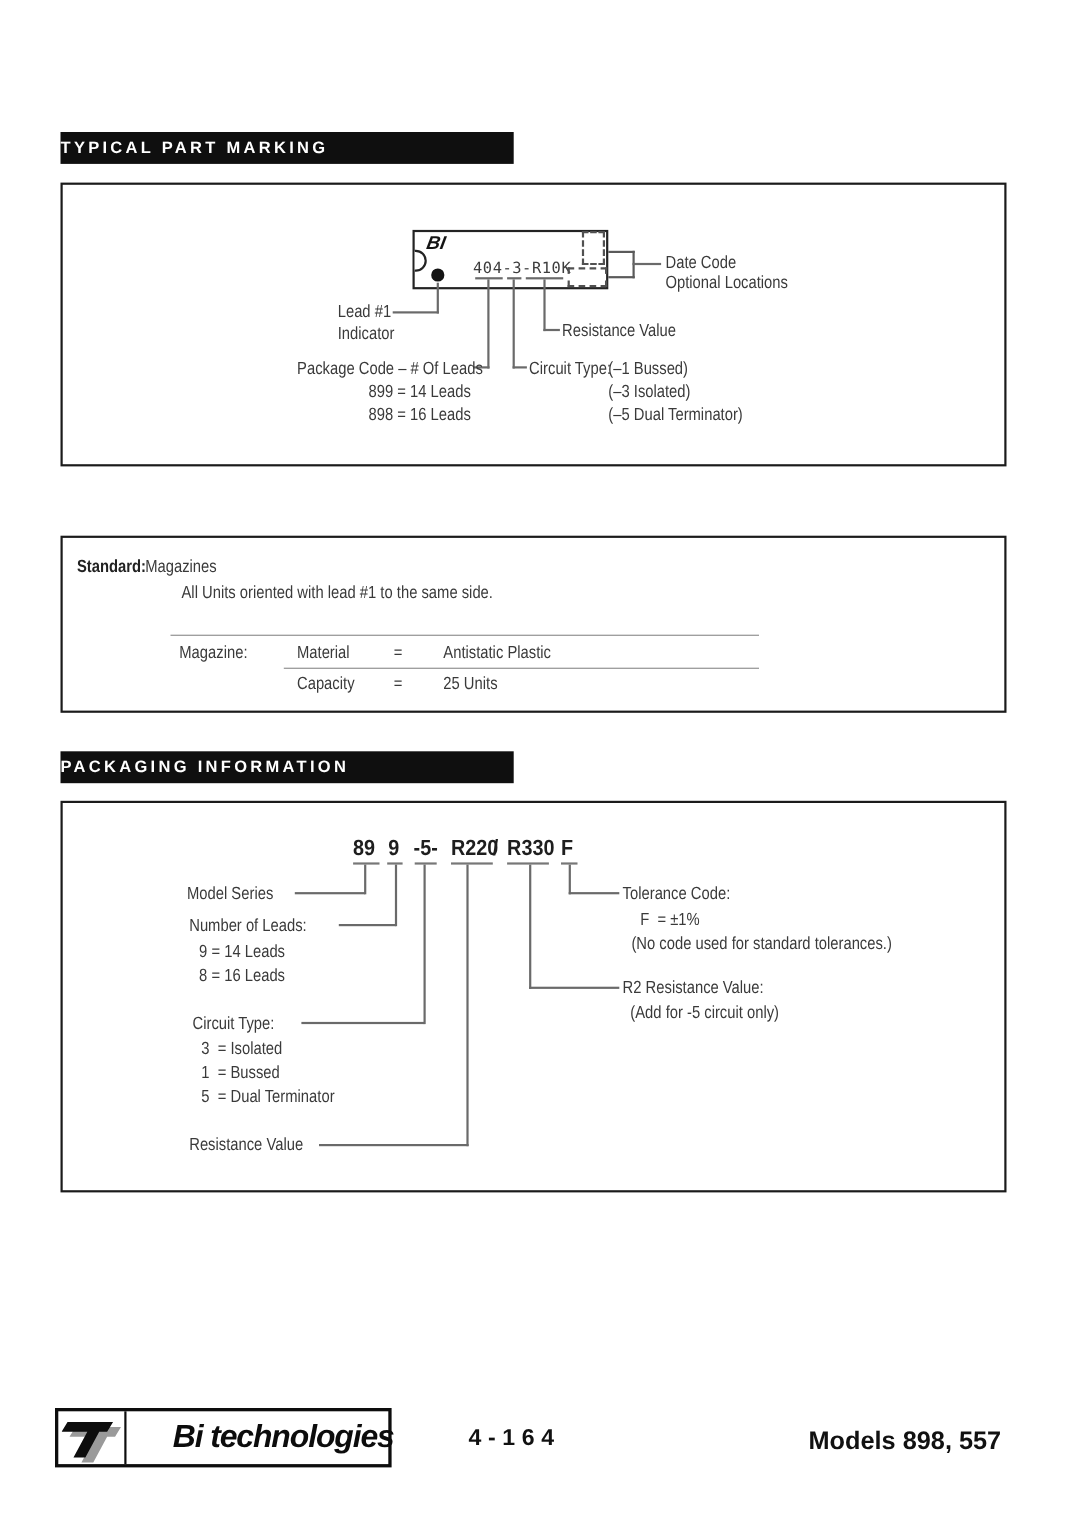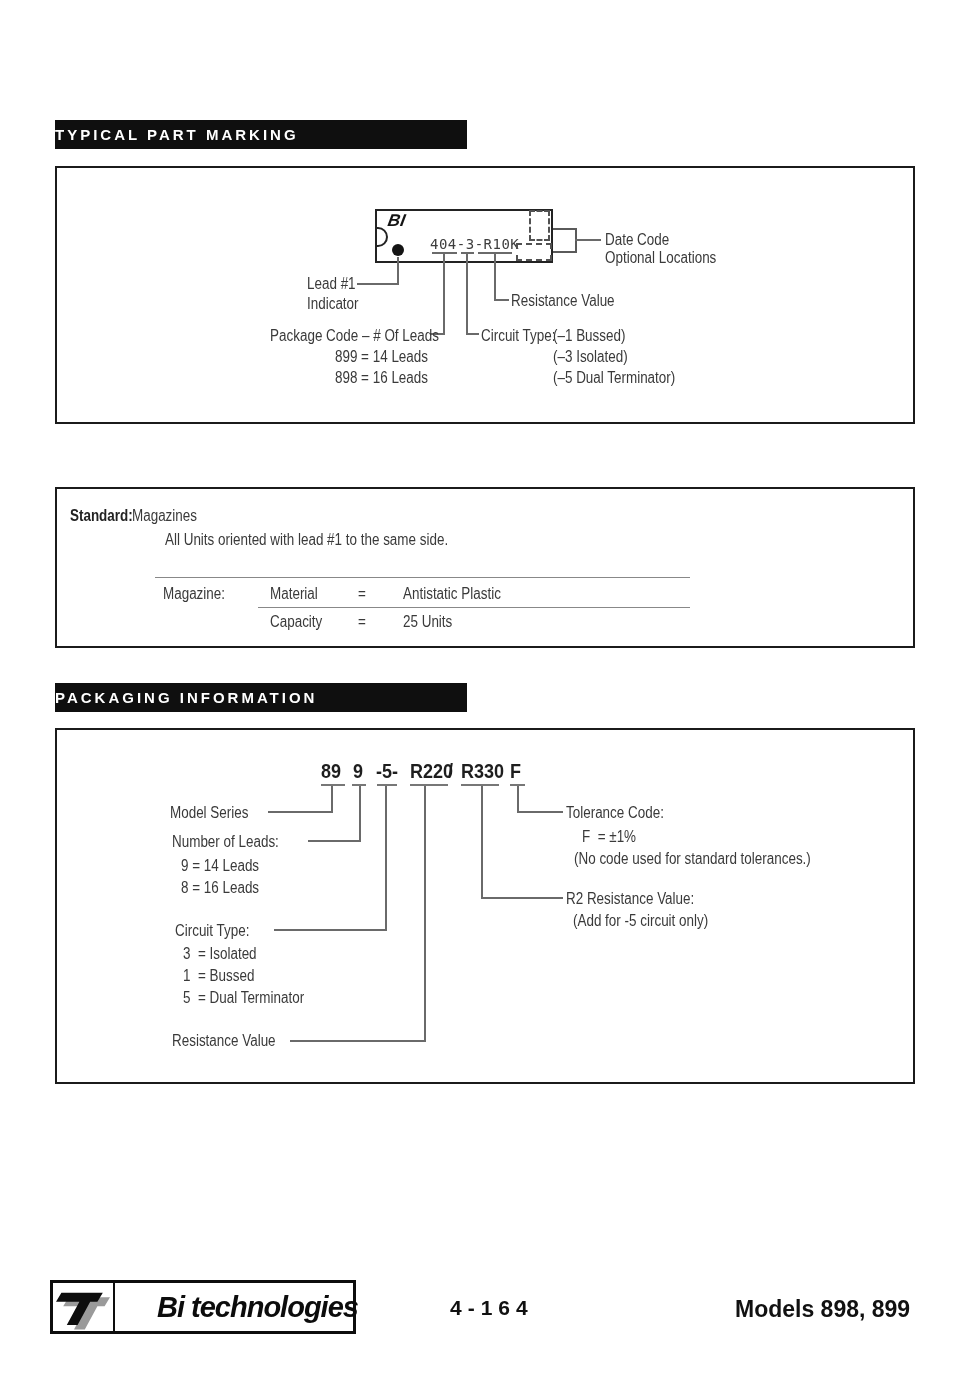--- a/index.html
+++ b/index.html
@@ -47,21 +47,21 @@
           white-space:pre; transform:scaleX(0.9); transform-origin:0 50%; }
   .ul { position:absolute; top:784px; height:2px; background:#777; }
 
   
   .logo-box { position:absolute; left:50px; top:1280px; width:306px; height:54px;
               border:3px solid #0d0d0d; box-sizing:border-box; }
   .logo-div { position:absolute; left:60px; top:0; width:2px; height:100%; background:#0d0d0d; }
   .brand { position:absolute; left:76px; top:50%; transform:translateY(-50%);
            font-style:italic; font-weight:bold; font-size:29px; letter-spacing:-1px; color:#0c0c0c;
            white-space:pre;margin-left:28px; }
-  .pageno { position:absolute; left:450px; top:1296px; font-weight:bold; font-size:21px;
+  .pageno { position:absolute; left:426px; top:1296px; font-weight:bold; font-size:21px;
             letter-spacing:6px; color:#111; }
   .models { position:absolute; left:735px; top:1296px; font-weight:bold; font-size:23px;
             color:#111; white-space:pre; }
 </style>
 </head>
 <body>
 
 <div class="page">
 
   <div class="bar" style="top:120px">TYPICAL PART MARKING</div>
@@ -172,15 +172,15 @@
 
   <div class="logo-box">
     <svg width="54" height="46" viewBox="0 0 60 50" style="position:absolute; left:3px; top:2px">
       <path d="M6 8 H52 L46 18 H38 L24 44 H12 L26 18 H0 Z" fill="#9a9a9a" transform="translate(8,5)"></path>
       <path d="M6 8 H52 L46 18 H38 L24 44 H12 L26 18 H0 Z" fill="#0d0d0d"></path>
     </svg>
     <div class="logo-div"></div>
     <div class="brand">Bi technologies</div>
   </div>
   <div class="pageno">4-164</div>
-  <div class="models">Models 898, 899</div>
+  <div class="models">Models 898, 557</div>
 
 </div>
 
 </body></html>

